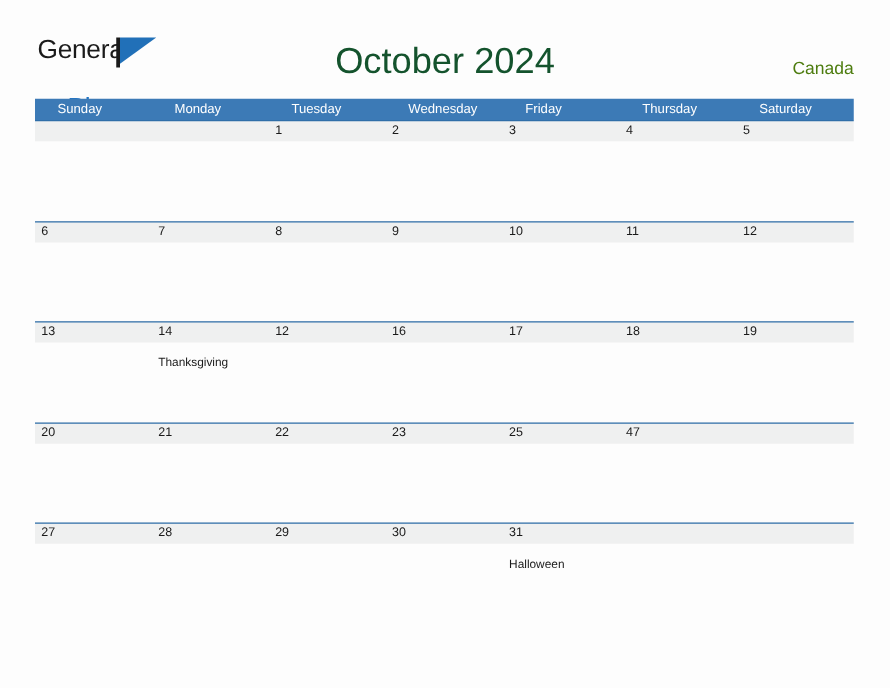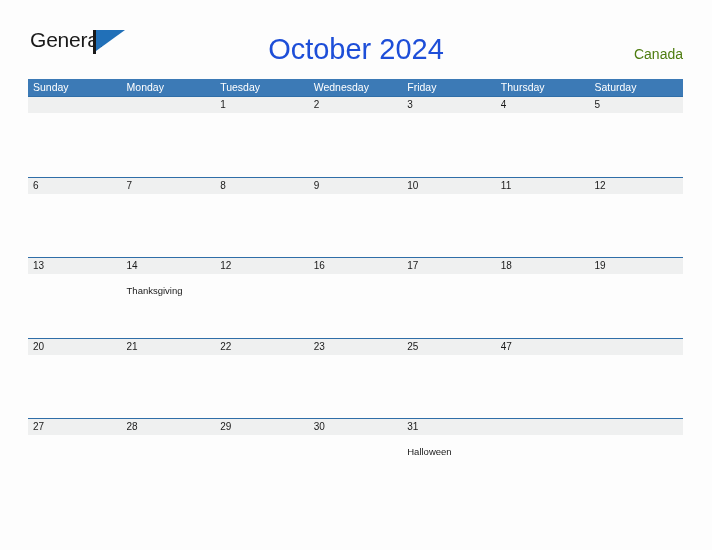--- a/index.html
+++ b/index.html
@@ -77,21 +77,21 @@
     border-bottom: 21px solid transparent;
   }
 
   .cal-title {
     position: absolute;
     left: 0;
     top: 33px;
     width: 712px;
     text-align: center;
     font-size: 29px;
-    color: #1d4ed8;
+    color: #14532d;
     font-family: "Liberation Sans", sans-serif;
   }
 
   .cal-country {
     position: absolute;
     right: 29px;
     top: 46px;
     font-size: 14px;
     color: #4d7c0f;
     font-family: "Liberation Sans", sans-serif;
@@ -110,21 +110,21 @@
     width: 655px;
     height: 17px;
     background: #3c7ab6;
   }
   .weekday-cell {
     width: 93.57px;
     height: 17px;
     line-height: 17px;
     color: #ffffff;
     font-size: 10.5px;
-    padding-left: 5px;
+    padding-left: 18px;
     box-sizing: border-box;
     font-family: "Liberation Sans", sans-serif;
     white-space: nowrap;
   }
 
   .week-row {
     width: 655px;
     height: 80.5px;
     position: relative;
   }

